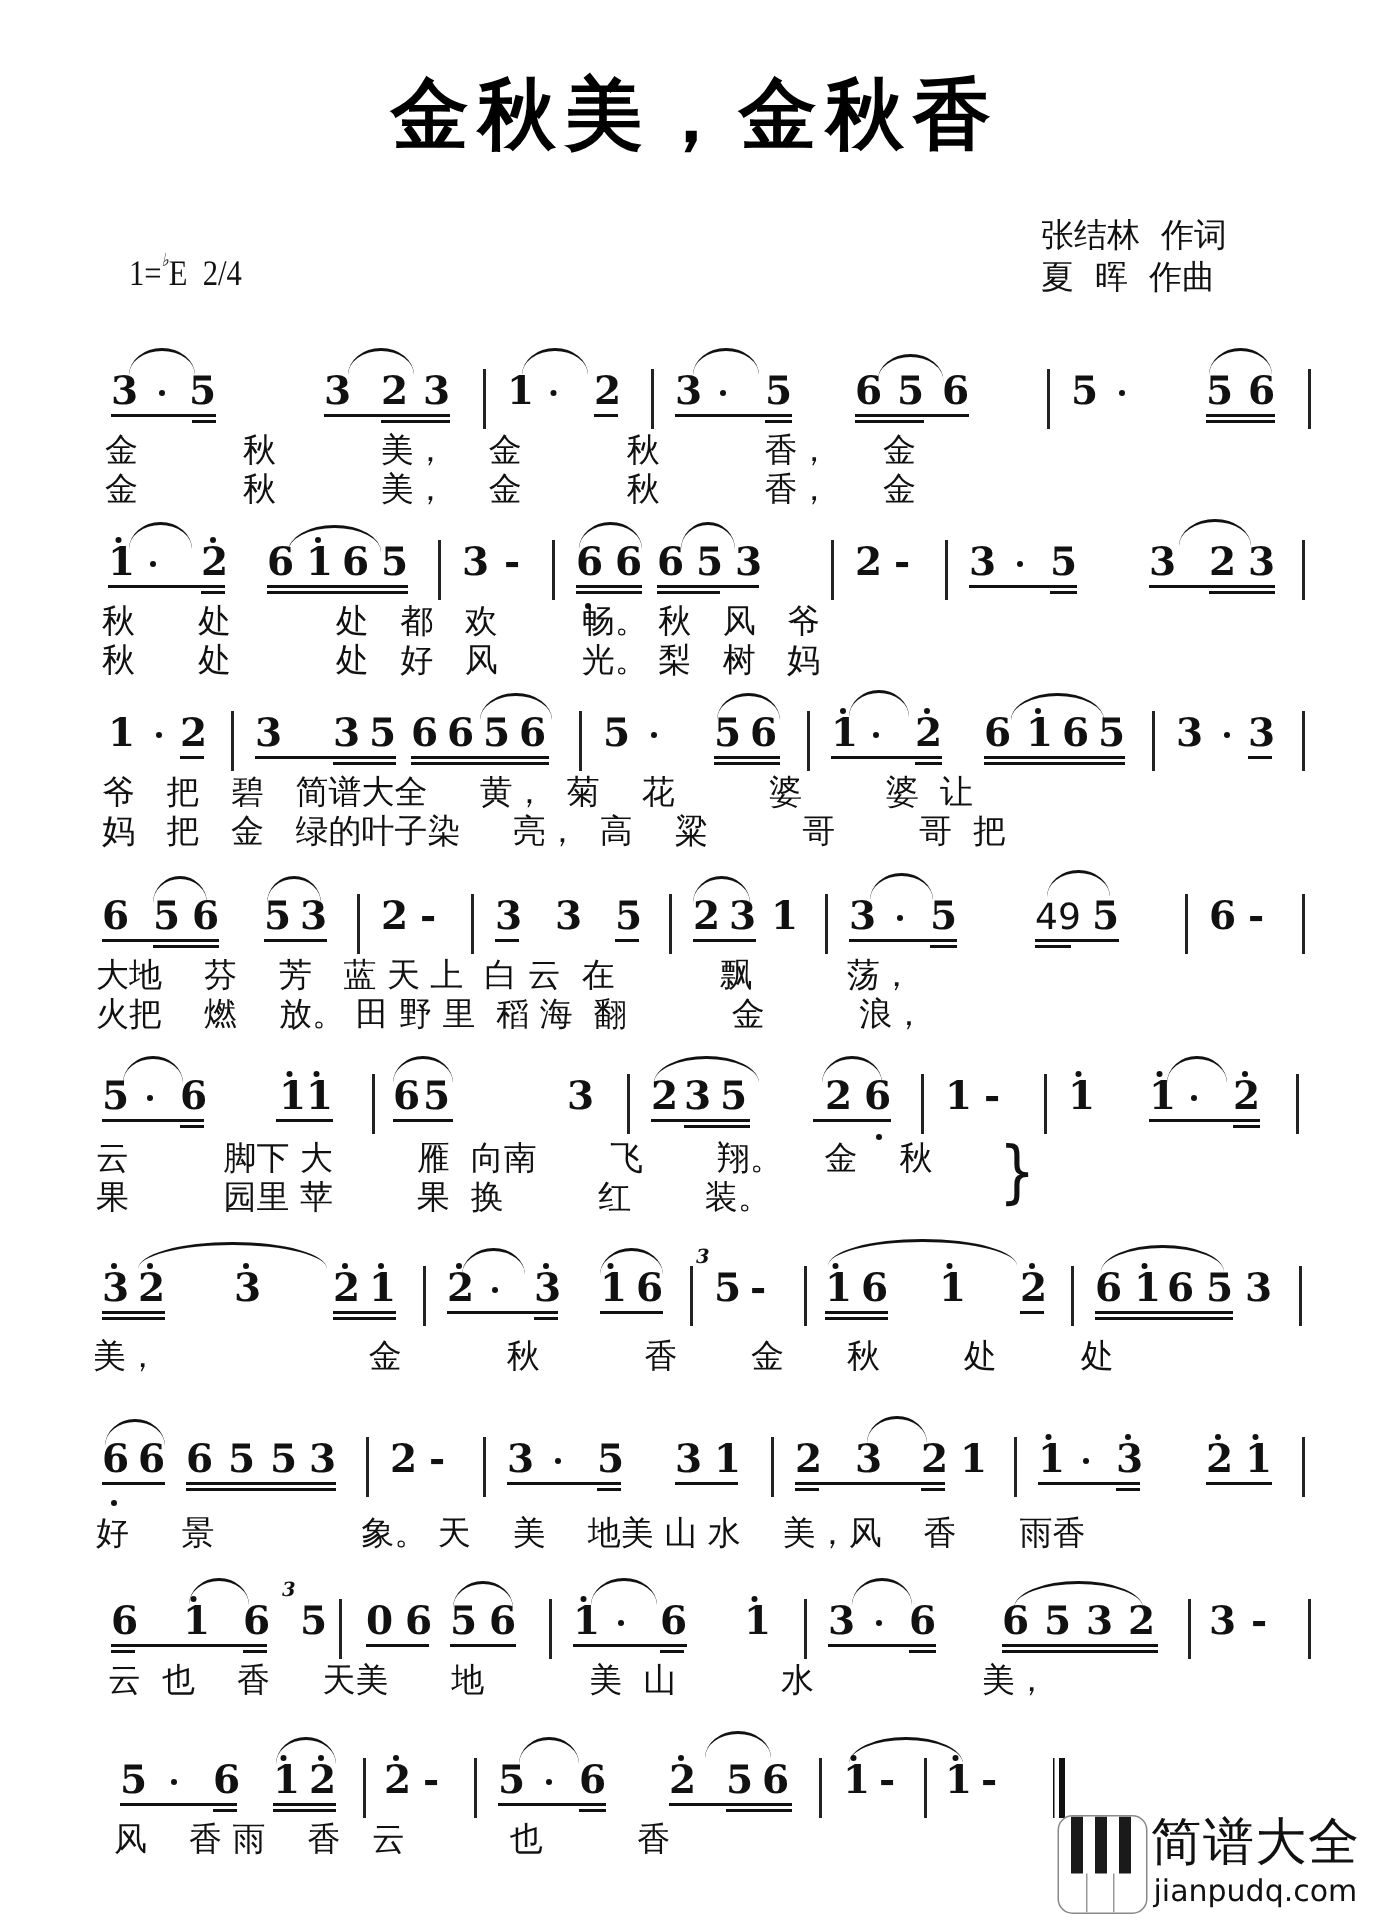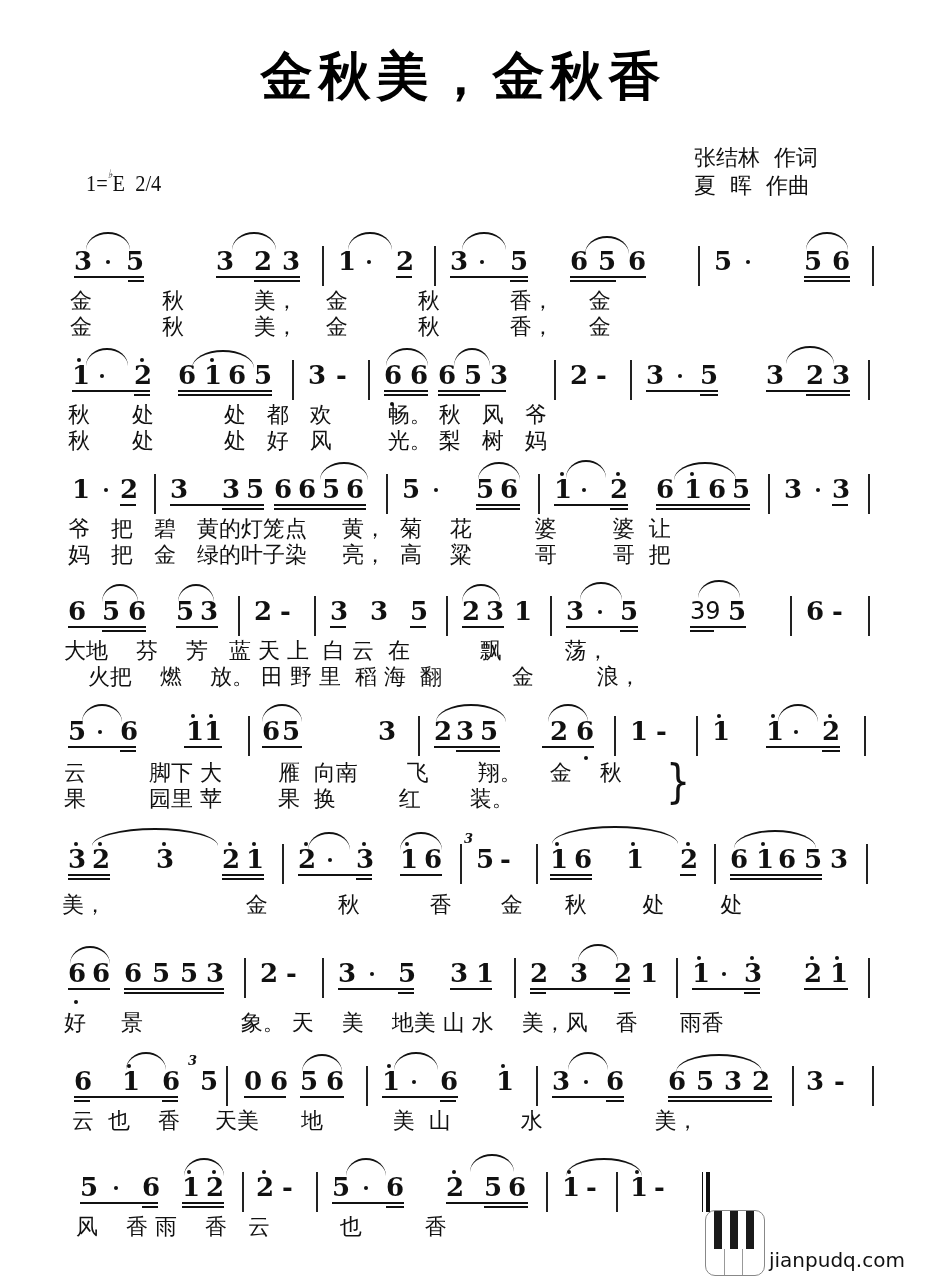--- a/index.html
+++ b/index.html
@@ -232,21 +232,21 @@
   <div class="u1" style="left:656px;top:30px;width:94px;"></div>
   <div class="u1" style="left:656px;top:34px;width:94px;"></div>
 
   <div class="bar" style="left:768px;"></div>
   <div class="n" style="left:784px;">3</div>
   <div class="dot" style="left:816px;top:14px;"></div>
   <div class="n" style="left:832px;">3</div>
   <div class="u1" style="left:832px;top:30px;width:16px;"></div>
   <div class="bar" style="left:868px;"></div>
 
-  <div class="lyr" style="left:68px;top:42px;">爷   把   碧   黄的灯笼点     黄，  菊    花         婆        婆  让</div>
+  <div class="lyr" style="left:68px;top:42px;">爷   把   碧   简谱大全     黄，  菊    花         婆        婆  让</div>
   <div class="lyr" style="left:68px;top:68px;">妈   把   金   绿的叶子染     亮，  高    粱         哥        哥  把</div>
 </div>
 
 <div class="row" style="top:596px;">
   <div class="n" style="left:68px;">6</div>
   <div class="slur" style="left:102px;top:-12px;width:36px;"></div>
   <div class="n" style="left:102px;">5</div>
   <div class="n" style="left:128px;">6</div>
   <div class="u1" style="left:68px;top:30px;width:78px;"></div>
   <div class="u1" style="left:102px;top:34px;width:44px;"></div>
@@ -276,32 +276,32 @@
 
   <div class="bar" style="left:550px;"></div>
   <div class="slur" style="left:580px;top:-14px;width:42px;"></div>
   <div class="n" style="left:566px;">3</div>
   <div class="dot" style="left:598px;top:14px;"></div>
   <div class="n" style="left:620px;">5</div>
   <div class="u1" style="left:566px;top:30px;width:72px;"></div>
   <div class="u1" style="left:620px;top:34px;width:18px;"></div>
 
   <div class="slur" style="left:698px;top:-16px;width:42px;"></div>
-  <div class="n" style="left:690px;font-weight:normal;font-family:'DejaVu Sans',sans-serif;font-size:24px;">39</div>
+  <div class="n" style="left:690px;font-weight:normal;font-family:'DejaVu Sans',sans-serif;font-size:24px;">49</div>
   <div class="n" style="left:728px;">5</div>
   <div class="u1" style="left:690px;top:30px;width:56px;"></div>
   <div class="u1" style="left:690px;top:34px;width:24px;"></div>
 
   <div class="bar" style="left:790px;"></div>
   <div class="n" style="left:806px;">6</div>
   <div class="n" style="left:832px;">-</div>
   <div class="bar" style="left:868px;"></div>
 
   <div class="lyr" style="left:64px;top:42px;">大地    芬    芳   蓝 天 上  白 云  在          飘         荡，</div>
-  <div class="lyr" style="left:64px;top:68px;margin-left:24px;">火把    燃    放。 田 野 里  稻 海  翻          金         浪，</div>
+  <div class="lyr" style="left:64px;top:68px;">火把    燃    放。 田 野 里  稻 海  翻          金         浪，</div>
 </div>
 
 <div class="row" style="top:716px;">
   <div class="slur" style="left:82px;top:-12px;width:40px;"></div>
   <div class="n" style="left:68px;">5</div>
   <div class="dot" style="left:98px;top:14px;"></div>
   <div class="n" style="left:120px;">6</div>
   <div class="u1" style="left:68px;top:30px;width:68px;"></div>
   <div class="u1" style="left:120px;top:34px;width:16px;"></div>
 
@@ -589,14 +589,15 @@
 </div>
 
 <div class="logo">
   <div class="piano">
     <div class="bk" style="left:8px;"></div>
     <div class="bk" style="left:24px;"></div>
     <div class="bk" style="left:40px;"></div>
     <div class="wl" style="left:18px;"></div>
     <div class="wl" style="left:36px;"></div>
   </div>
+  <div class="zh">简谱大全</div>
   <div class="url">jianpudq.com</div>
 </div>
 
 </body></html>

